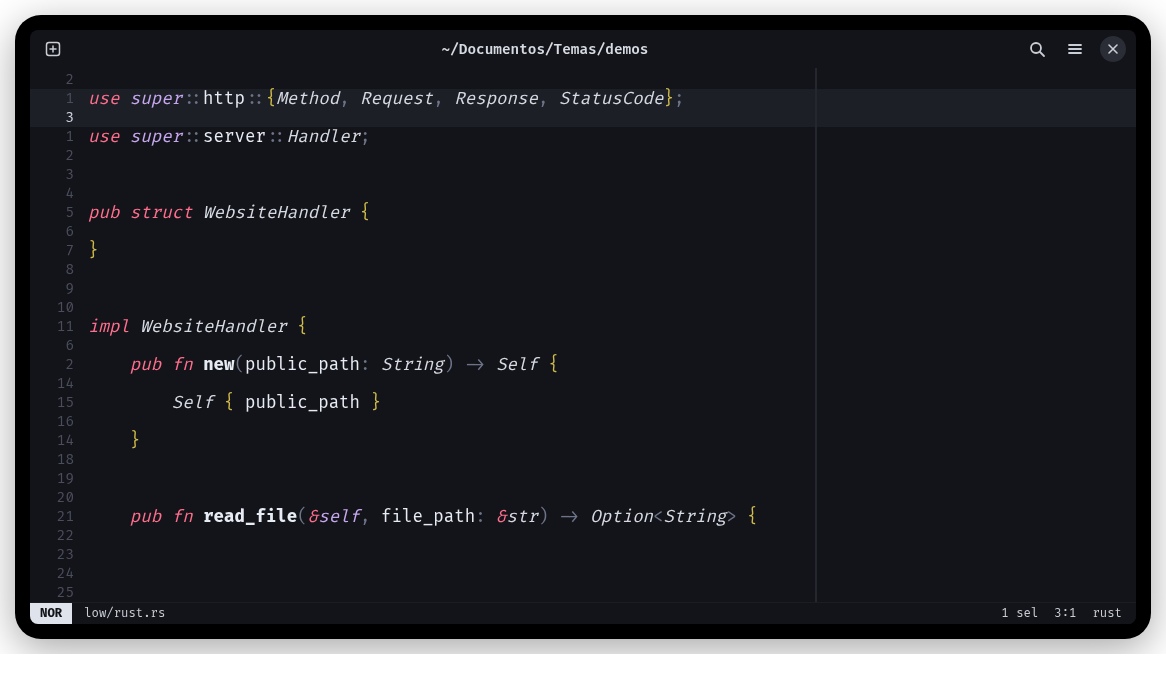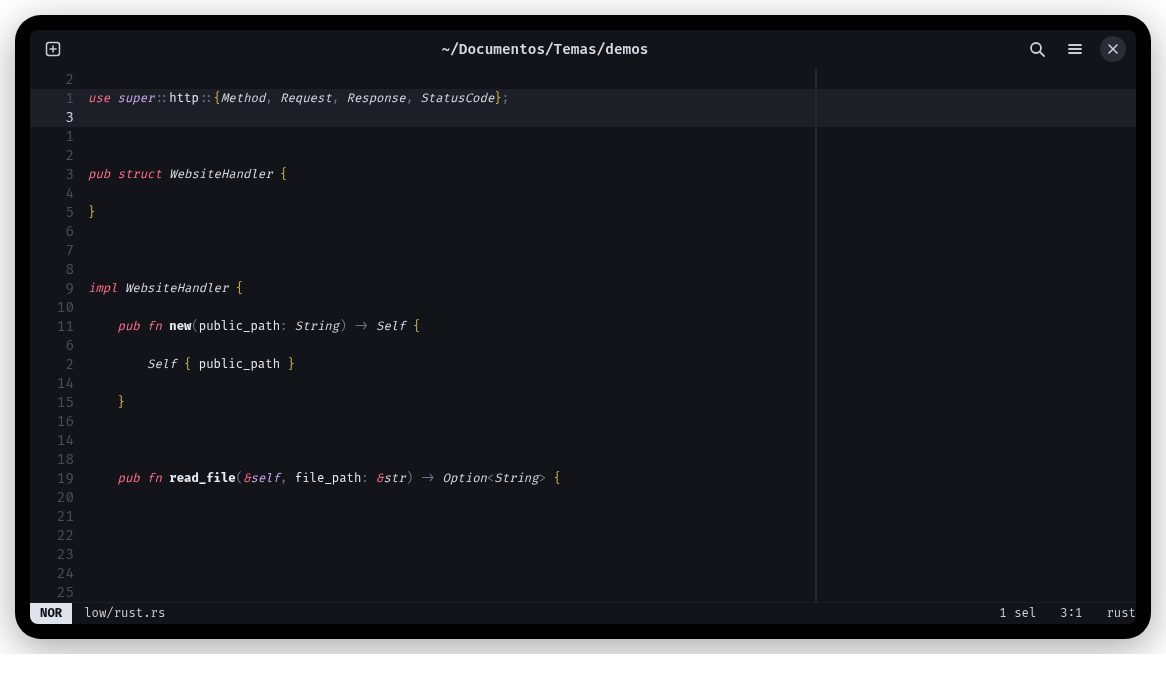--- a/index.html
+++ b/index.html
@@ -76,21 +76,21 @@
     line-height: 19px;
     font-size: 14px;
     padding-top: 2px;
   }
   .gutter .ln { height: 19px; }
   .gutter .ln.current { color: #cfd4de; }
 
   .code {
     flex: 1;
     line-height: 19px;
-    font-size: 12px;
+    font-size: 17px;
     white-space: pre;
     padding-top: 2px;
     padding-left: 4px;
     position: relative;
   }
   .code .line { height: 19px; position: relative; }
   .row-bg {
     position:absolute; left:0; right:0; height:19px;
     background:#1d1f27;
   }
@@ -135,21 +135,22 @@
     font-weight: 700;
     padding: 0 10px;
     height: 100%;
     display: flex;
     align-items: center;
     margin-right: 12px;
   }
   .status-right {
     margin-left: auto;
     display: flex;
-    gap: 24px;
+    gap: 16px;
+    padding-right: 14px;
   }
 </style>
 </head>
 <body>
 
 <div class="window">
   <div class="terminal">
 
     <div class="titlebar">
       <div class="tb-left">
@@ -213,20 +214,21 @@
             <div class="ln">20</div>
             <div class="ln">21</div>
             <div class="ln">22</div>
             <div class="ln">23</div>
             <div class="ln">24</div>
             <div class="ln">25</div>
           </div>
 
         <div class="code">
 <div class="line"><span class="kw">use</span> <span class="mod">super</span><span class="punc">::</span><span class="path">http</span><span class="punc">::</span><span class="punc2">{</span><span class="ty">Method</span><span class="punc">,</span> <span class="ty">Request</span><span class="punc">,</span> <span class="ty">Response</span><span class="punc">,</span> <span class="ty">StatusCode</span><span class="punc2">}</span><span class="punc">;</span></div>
+<div class="line"><span class="kw">use</span> <span class="mod">super</span><span class="punc">::</span><span class="path">server</span><span class="punc">::</span><span class="ty">Handler</span><span class="punc">;</span></div>
 <div class="line"></div>
 <div class="line"><span class="kw">pub</span> <span class="kw">struct</span> <span class="ty">WebsiteHandler</span> <span class="punc2">{</span></div>
 <div class="line"><span class="punc2">}</span></div>
 <div class="line"></div>
 <div class="line"><span class="kw">impl</span> <span class="ty">WebsiteHandler</span> <span class="punc2">{</span></div>
 <div class="line">    <span class="kw">pub</span> <span class="kw">fn</span> <span class="fnname">new</span><span class="punc">(</span><span class="id">public_path</span><span class="punc">:</span> <span class="ty">String</span><span class="punc">)</span> <span class="arrow">-&gt;</span> <span class="ty">Self</span> <span class="punc2">{</span></div>
 <div class="line">        <span class="ty">Self</span> <span class="punc2">{</span> <span class="id">public_path</span> <span class="punc2">}</span></div>
 <div class="line">    <span class="punc2">}</span></div>
 <div class="line"></div>
 <div class="line">    <span class="kw">pub</span> <span class="kw">fn</span> <span class="fnname">read_file</span><span class="punc">(</span><span class="amp">&amp;</span><span class="mod">self</span><span class="punc">,</span> <span class="id">file_path</span><span class="punc">:</span> <span class="amp">&amp;</span><span class="ty">str</span><span class="punc">)</span> <span class="arrow">-&gt;</span> <span class="opt">Option</span><span class="punc">&lt;</span><span class="ty">String</span><span class="punc">&gt;</span> <span class="punc2">{</span></div>

